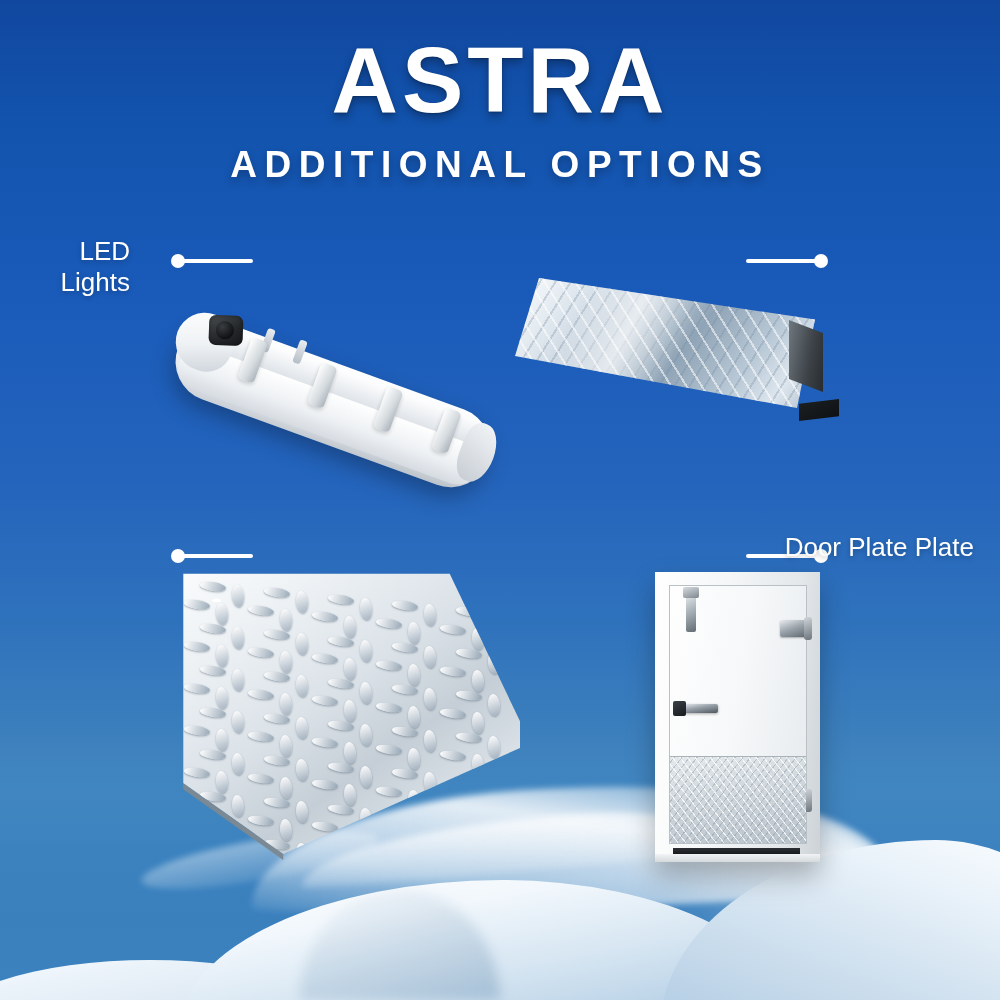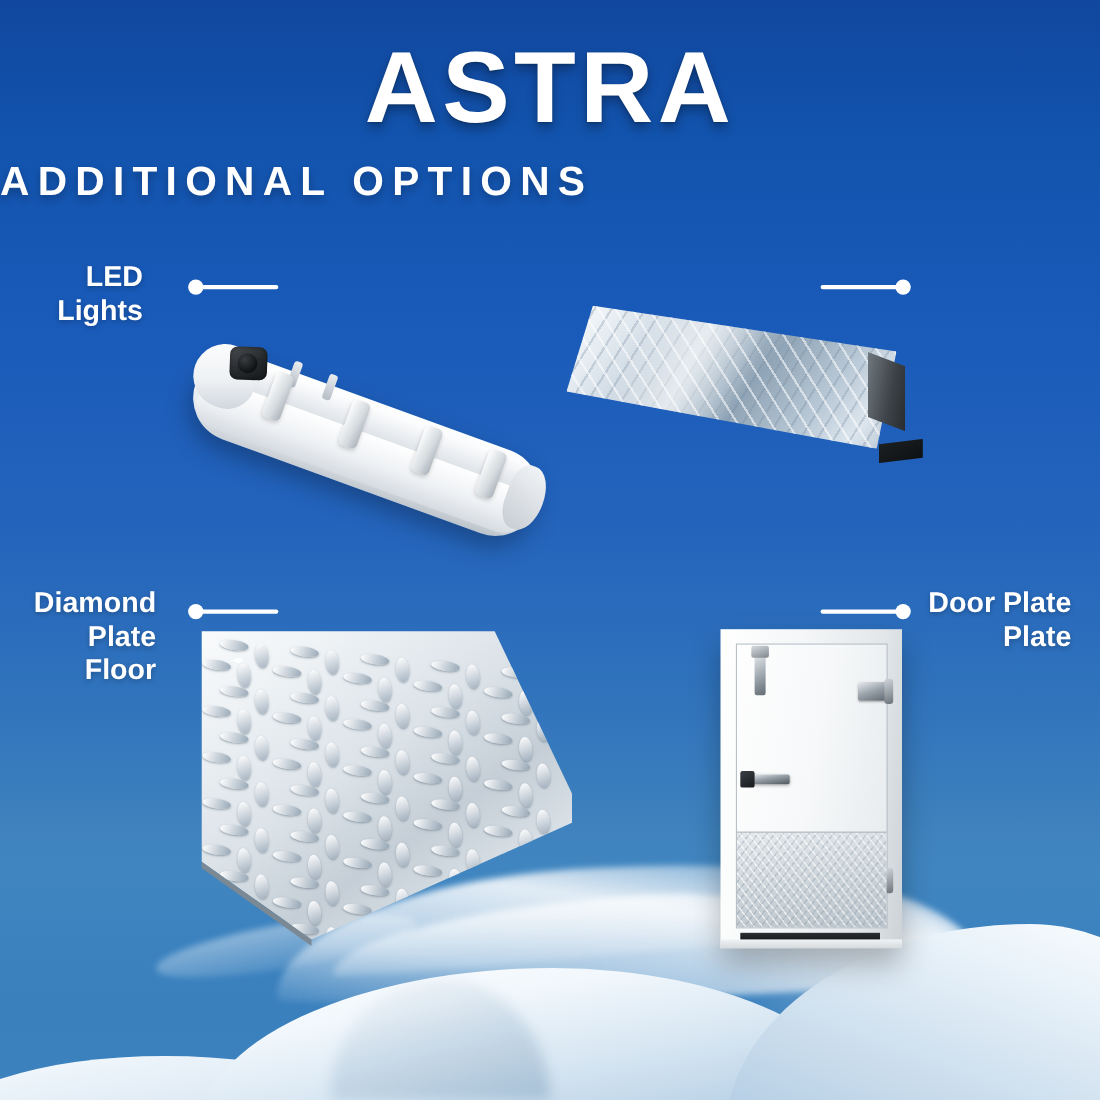--- a/index.html
+++ b/index.html
@@ -115,34 +115,34 @@
     font-size:92px;
     font-weight:700;
     letter-spacing:4px;
     line-height:1;
     text-shadow: 0 5px 10px rgba(0,0,0,0.30), 0 1px 2px rgba(0,0,0,0.25);
   }
   .subtitle {
     position:absolute;
     left:0; right:0;
     top:144px;
-    text-align:left;
+    text-align:center;
     color:#fff;
     font-size:37px;
     font-weight:700;
     letter-spacing:7.5px;
     text-shadow: 0 4px 8px rgba(0,0,0,0.28);
   }
 
   
   .label {
     position:absolute;
     color:#fff;
     font-size:26px;
-    font-weight:700;
+    font-weight:400;
     line-height:1.18;
     text-shadow: 0 2px 5px rgba(0,0,0,0.25);
   }
   .label.left  { text-align:right; }
   .label.right { text-align:right; }
 
   .connector {
     position:absolute;
     height:4px;
     background:#fff;
@@ -431,21 +431,20 @@
     <span class="conn-dot at-right"></span>
   </div>
 
   <div class="figure ramp-wrap">
     <div class="ramp-top"></div>
     <div class="ramp-sheen"></div>
     <div class="ramp-edge"></div>
     <div class="ramp-tab"></div>
   </div>
 
-  <div class="label left" style="left:14px; top:532px; width:128px;">Diamond Plate Floor</div>
   <div class="connector" style="left:173px; top:554px; width:80px;">
     <span class="conn-dot at-left"></span>
   </div>
 
   <div class="figure floor-wrap">
     <div class="floor"></div>
     <div class="tread" id="tread">
         <i class="alt" style="left: 18px; top: 14px; transform: rotate(-6deg);"></i>
         <i style="left: 50px; top: 17.1px; transform: rotate(8deg);"></i>
         <i class="alt" style="left: 82px; top: 20.2px; transform: rotate(-6deg);"></i>

